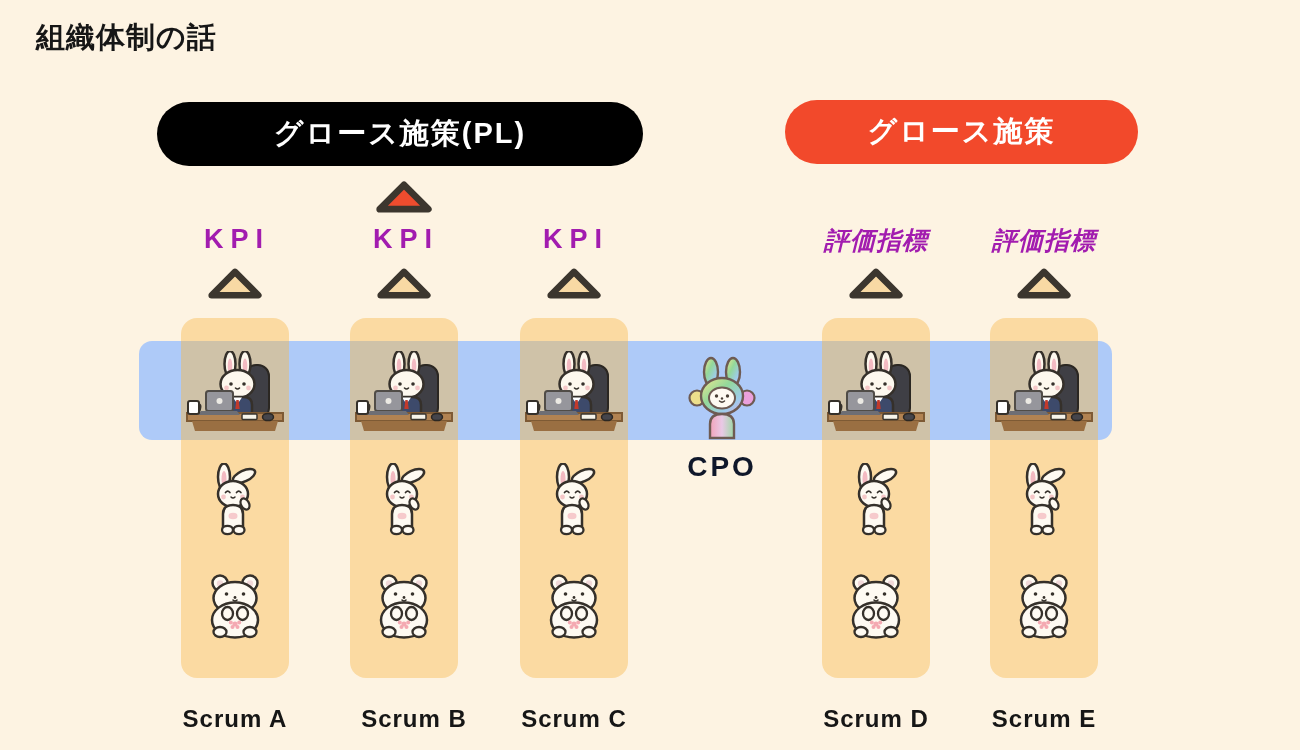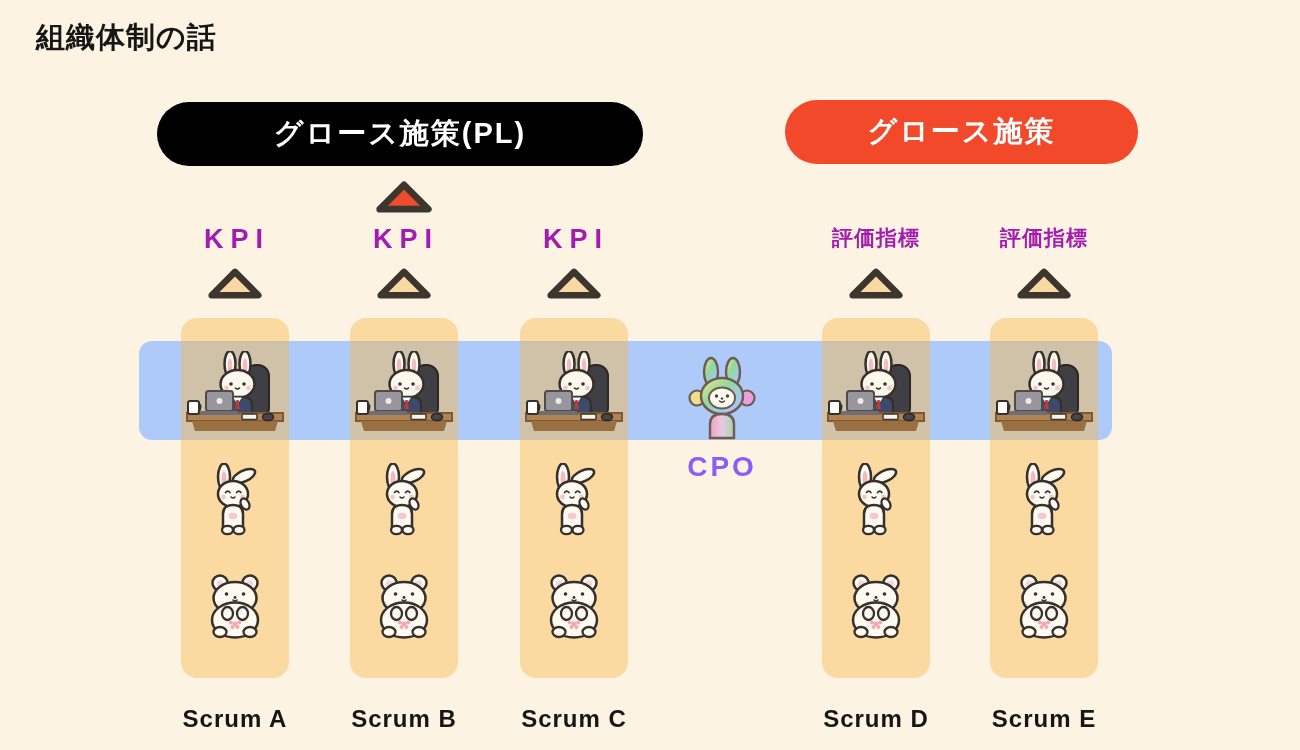--- a/index.html
+++ b/index.html
@@ -25,32 +25,32 @@
   .col{
     position:absolute;top:318px;width:108px;height:360px;
     border-radius:16px;background:#FBDAA2;
   }
   .overlap{position:absolute;top:341px;width:108px;height:99px;background:#CFC2A8;}
   .metric{
     position:absolute;top:224px;width:170px;text-align:center;
     font-weight:800;color:#a21caf;
   }
   .metric-en{font-size:27px;letter-spacing:7px;padding-left:4px;box-sizing:border-box;}
-  .metric-ja{font-size:21px;letter-spacing:1px;}
+  .metric-ja{font-size:25px;letter-spacing:1px;font-style:italic;}
   .tri{position:absolute;width:56px;height:32px;overflow:visible;}
   .tri-goal{top:268px;color:#F8D9A4;}
   .tri-over{left:374px;top:181px;width:60px;height:33px;color:#EE4C2E;}
   .chr{position:absolute;overflow:visible;}
   .chr-desk{top:351px;width:100px;height:86px;}
   .chr-rabbit{top:463px;width:62px;height:76px;}
   .chr-bear{top:572px;width:72px;height:68px;}
   .chr-cpo{left:684px;top:356px;width:76px;height:84px;}
   .cpo-label{
     position:absolute;left:652px;top:451px;width:140px;text-align:center;
-    font-size:28px;font-weight:800;letter-spacing:3px;color:#8b5cf6;
+    font-size:28px;font-weight:800;letter-spacing:3px;color:#0f172a;
   }
   .scrum-label{
     position:absolute;top:705px;width:170px;text-align:center;
     font-size:24px;font-weight:700;letter-spacing:1px;color:#161616;
   }
   .sprite{position:absolute;width:0;height:0;}
 </style>
 </head>
 <body>
 
@@ -251,18 +251,18 @@
       <use href="#sym-bear"></use>
     </svg>
   <svg class="chr chr-bear" style="left:840px">
       <use href="#sym-bear"></use>
     </svg>
   <svg class="chr chr-bear" style="left:1008px">
       <use href="#sym-bear"></use>
     </svg>
 
   <div class="scrum-label" style="left:150px">Scrum A</div>
-  <div class="scrum-label" style="left:319px">Scrum B</div>
+  <div class="scrum-label" style="left:329px">Scrum B</div>
   <div class="scrum-label" style="left:489px">Scrum C</div>
   <div class="scrum-label" style="left:791px">Scrum D</div>
   <div class="scrum-label" style="left:959px">Scrum E</div>
 
 </div>
 
 </body></html>

